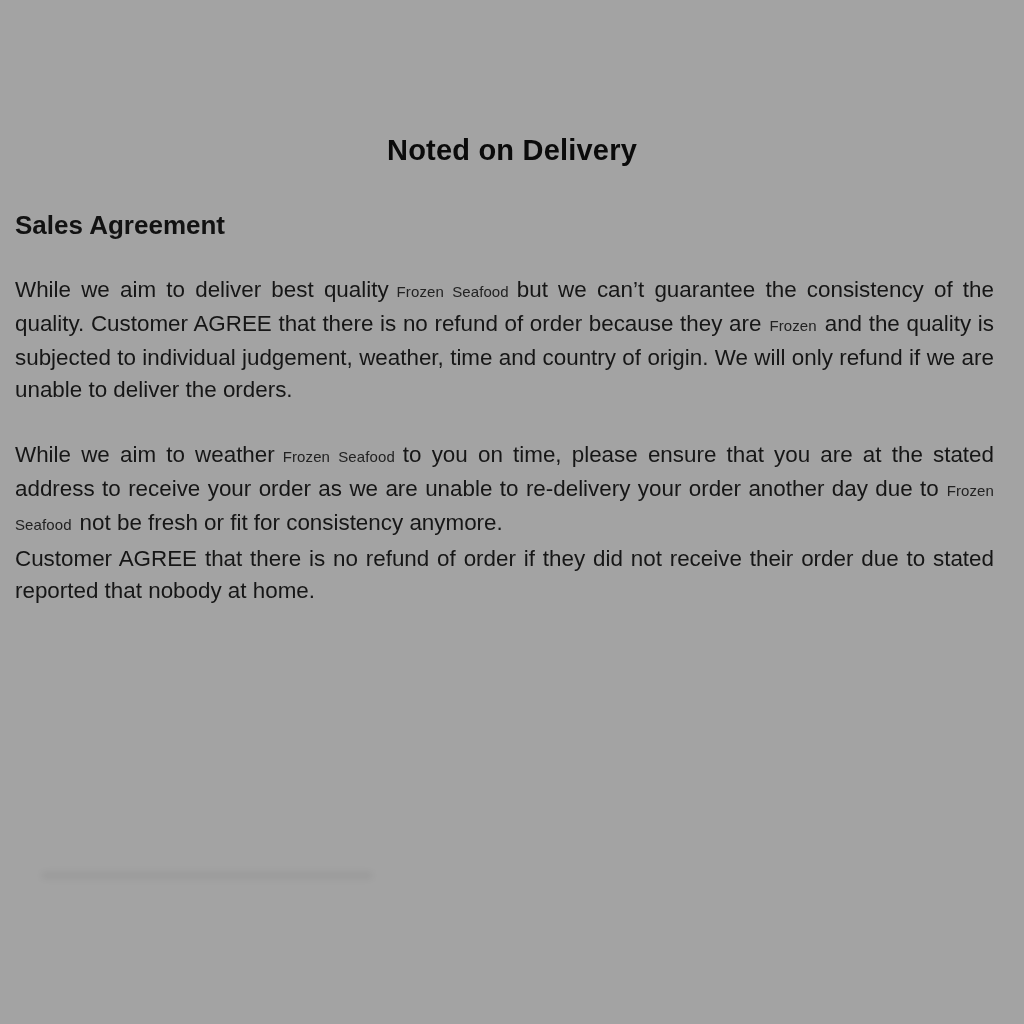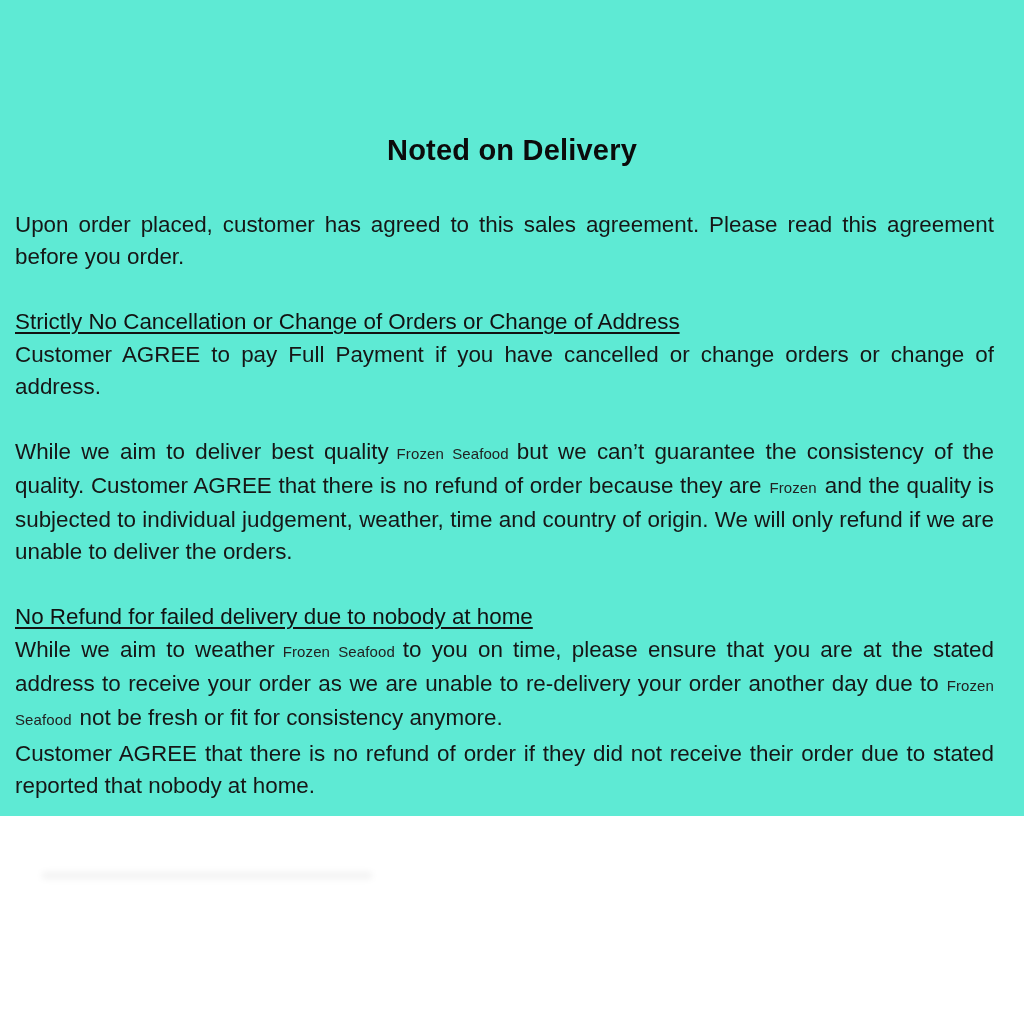--- a/index.html
+++ b/index.html
@@ -10,22 +10,22 @@
     width: 1024px;
     height: 1024px;
     background: #ffffff;
     font-family: "Liberation Sans", sans-serif;
     color: #161616;
     overflow: hidden;
   }
   .doc {
     position: relative;
     width: 1024px;
-    height: 816px;
-    background: #5eead4;
+    height: 1024px;
+    background: #a3a3a3;
   }
   .doc-title {
     padding-top: 133px;
     text-align: center;
     font-size: 29px;
     font-weight: bold;
     line-height: 34px;
     color: #0b0b0b;
     letter-spacing: 0.2px;
   }
@@ -77,29 +77,24 @@
     border-radius: 3px;
   }
 </style>
 </head>
 <body style="background: rgb(255, 255, 255); color: rgb(22, 22, 22);">
 
 <div class="doc">
   <div class="doc-title">Noted on Delivery</div>
   <div class="content">
       <div class="section first">
-        <p class="para"><span>Upon order placed, customer has agreed to this sales agreement. Please read this agreement before you order.</span></p>
-      </div>
-      <div class="section">
-        <div class="sec-heading underline">Strictly No Cancellation or Change of Orders or Change of Address</div>
-        <p class="para"><span>Customer AGREE to pay Full Payment if you have cancelled or change orders or change of address.</span></p>
+        <div class="sec-heading bold">Sales Agreement</div>
       </div>
       <div class="section">
         <p class="para"><span>While we aim to deliver best quality</span><span class="patch">Frozen Seafood</span><span>but we can’t guarantee the consistency of the quality. Customer AGREE that there is no refund of order because they are</span><span class="patch">Frozen</span><span>and the quality is subjected to individual judgement, weather, time and country of origin. We will only refund if we are unable to deliver the orders.</span></p>
       </div>
       <div class="section">
-        <div class="sec-heading underline">No Refund for failed delivery due to nobody at home</div>
         <p class="para"><span>While we aim to weather</span><span class="patch">Frozen Seafood</span><span>to you on time, please ensure that you are at the stated address to receive your order as we are unable to re-delivery your order another day due to</span><span class="patch">Frozen Seafood</span><span>not be fresh or fit for consistency anymore.</span></p>
         <p class="para"><span>Customer AGREE that there is no refund of order if they did not receive their order due to stated reported that nobody at home.</span></p>
       </div>
     </div>
   <div class="artifact"></div>
 </div>
 
 </body></html>

